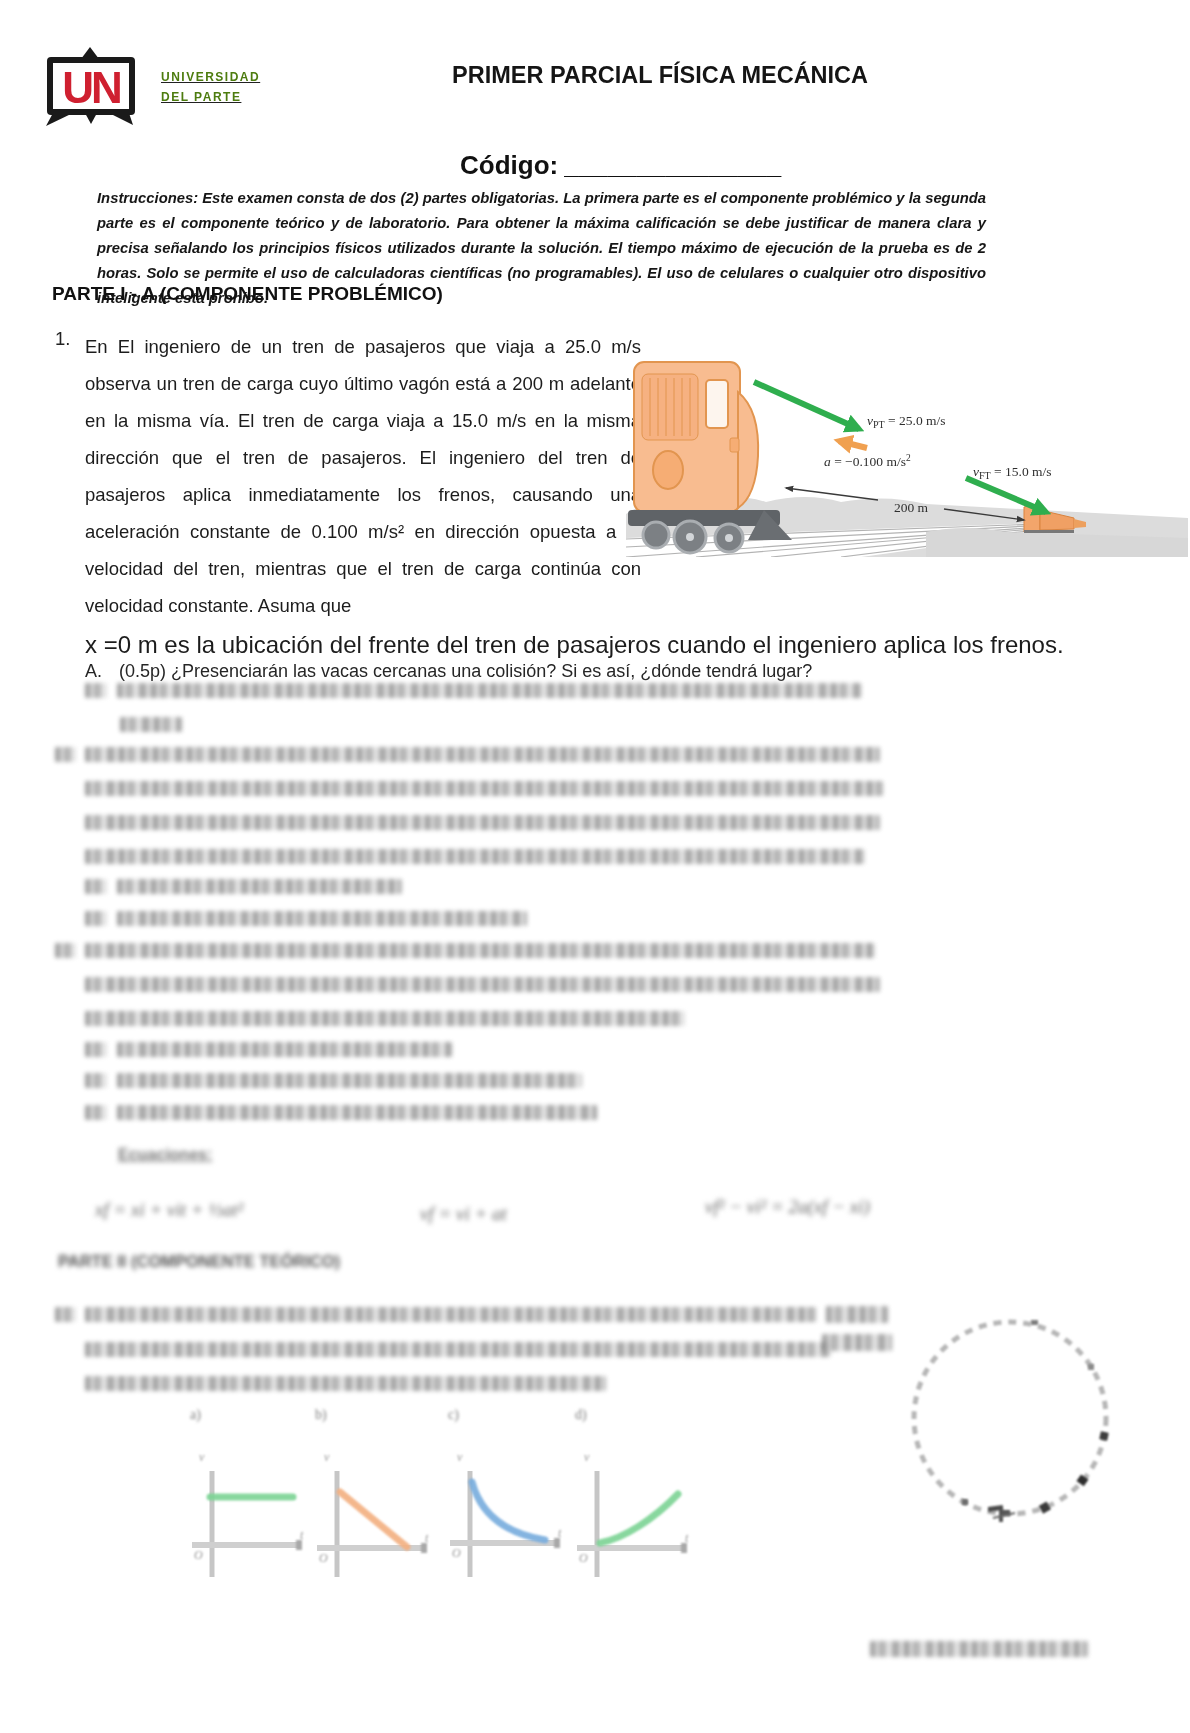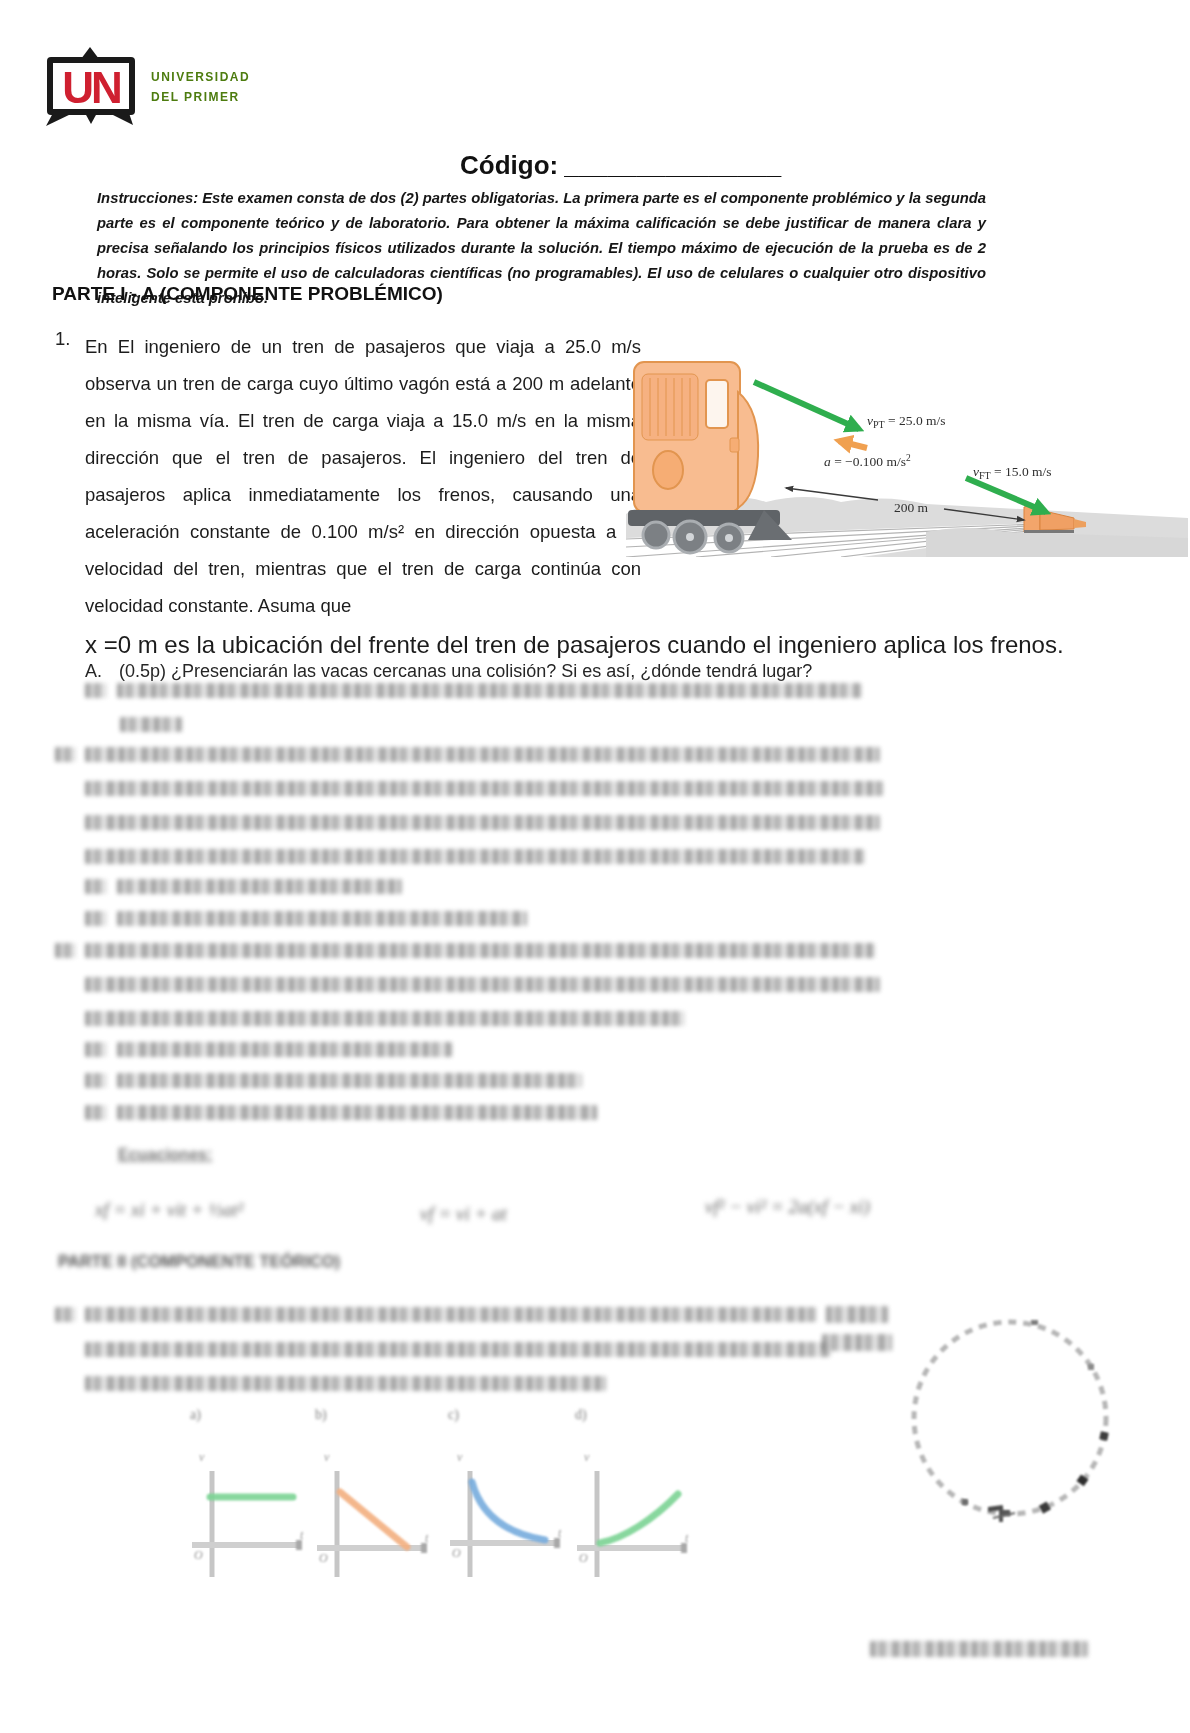--- a/index.html
+++ b/index.html
@@ -1,21 +1,21 @@
 <!DOCTYPE html>
 <html><head>
 <meta charset="utf-8">
 <style>
   html,body{margin:0;padding:0;background:#fff;}
   #page{position:relative;width:1190px;height:1733px;background:#ffffff;
         font-family:"Liberation Sans",sans-serif;color:#212121;overflow:hidden;}
   .abs{position:absolute;}
 
   
-  .logo{left:45px;top:47px;display:flex;align-items:center;gap:14px;}
+  .logo{left:45px;top:47px;display:flex;align-items:center;gap:24px;text-decoration:underline;}
   .logo-text{font-weight:800;font-size:12px;line-height:20px;color:#4d7c0f;letter-spacing:1.5px;}
 
   
   .title{left:452px;top:62px;font-size:23.5px;font-weight:bold;color:#151515;margin:0;}
 
   .name-row{left:62px;top:150px;font-size:19px;font-weight:bold;color:#111;}
   .code-row{left:460px;top:150px;font-size:26px;font-weight:bold;color:#111;}
   .name-row .blank,.code-row .blank{font-weight:bold;margin-left:6px;letter-spacing:0;}
 
   .instructions{left:97px;top:186px;width:889px;margin:0;
@@ -60,24 +60,25 @@
       <polygon points="36,12 45,0 54,12" fill="#1a1a1a"></polygon>
       <polygon points="8,66 1,79 28,66" fill="#1a1a1a"></polygon>
       <polygon points="64,66 88,78 84,66" fill="#1a1a1a"></polygon>
       <polygon points="40,66 46,77 52,66" fill="#1a1a1a"></polygon>
       <rect x="2" y="10" width="88" height="58" rx="4" fill="#1a1a1a"></rect>
       <rect x="8" y="16" width="76" height="46" fill="#ffffff"></rect>
       <text x="46" y="56" text-anchor="middle" font-family="Liberation Sans, sans-serif" font-size="44" font-weight="bold" fill="#cf2030" letter-spacing="-3">UN</text>
     </svg>
     <div class="logo-text">
       <div>UNIVERSIDAD</div>
-      <div>DEL PRIMER</div>
+      <div>DEL PARTE</div>
     </div>
   </div>
 
+  <h1 class="abs title">PRIMER PARCIAL FÍSICA MECÁNICA</h1>
 
   <div class="abs code-row">
     <span class="lbl">Código:</span><span class="blank">_______________</span>
   </div>
 
   <p class="abs instructions">Instrucciones: Este examen consta de dos (2) partes obligatorias. La primera parte es el componente problémico y la segunda parte es el componente teórico y de laboratorio. Para obtener la máxima calificación se debe justificar de manera clara y precisa señalando los principios físicos utilizados durante la solución. El tiempo máximo de ejecución de la prueba es de 2 horas. Solo se permite el uso de calculadoras científicas (no programables). El uso de celulares o cualquier otro dispositivo inteligente esta prohíbo.</p>
 
   <h2 class="abs part1">PARTE I - A (COMPONENTE PROBLÉMICO)</h2>
 
   <div class="abs p1num">1.</div>

